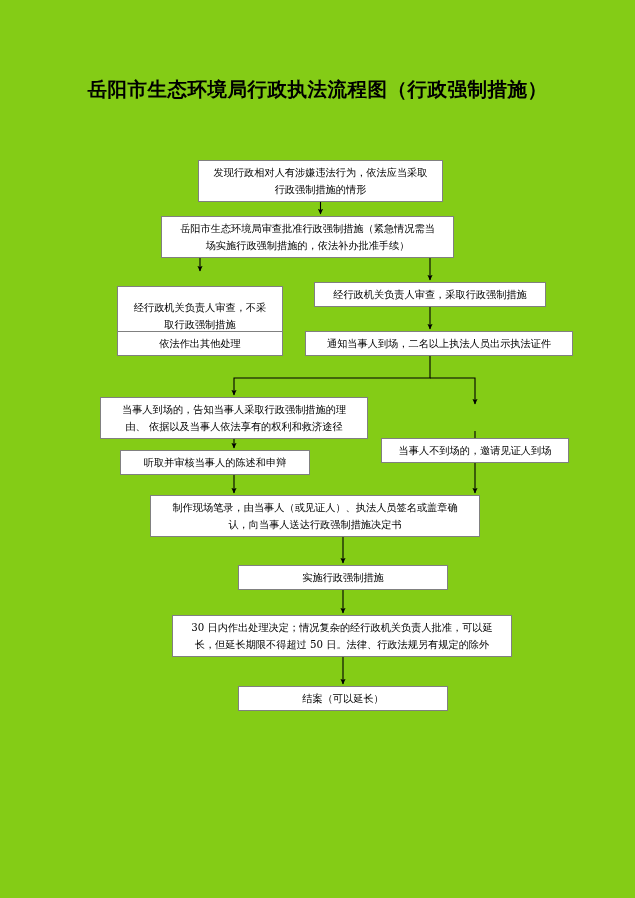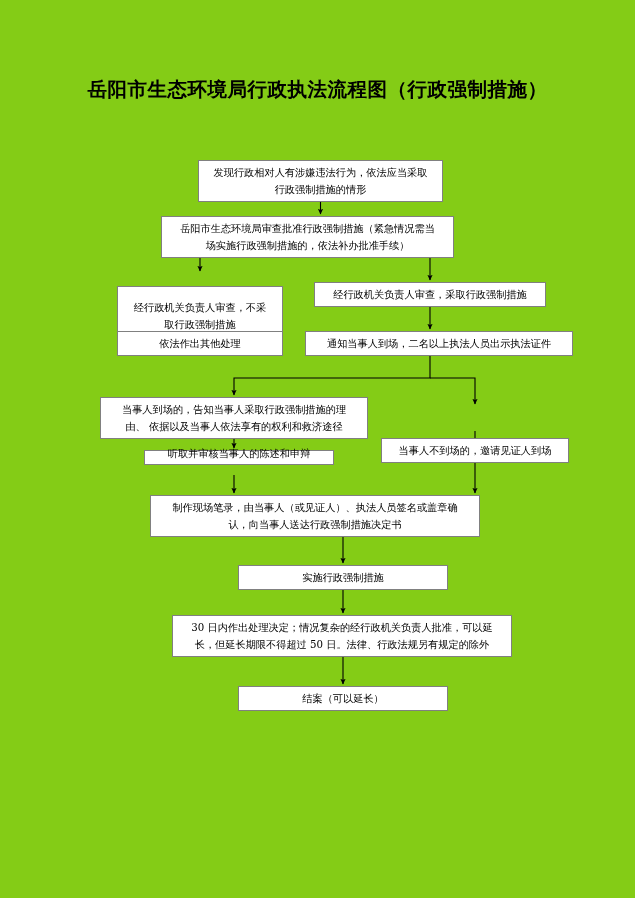--- a/index.html
+++ b/index.html
@@ -127,21 +127,21 @@
   </div>
 
   <div class="node" style="left:100px; top:397px; width:268px; height:42px;">
     <span>当事人到场的，告知当事人采取行政强制措施的理由、 依据以及当事人依法享有的权利和救济途径</span>
   </div>
 
   <div class="node" style="left:381px; top:406px; width:188px; height:25px;margin-top:32px;">
     <span>当事人不到场的，邀请见证人到场</span>
   </div>
 
-  <div class="node" style="left:144px; top:450px; width:190px; height:15px;align-items:flex-end;">
+  <div class="node" style="left:120px; top:450px; width:190px; height:25px;">
     <span>听取并审核当事人的陈述和申辩</span>
   </div>
 
   <div class="node" style="left:150px; top:495px; width:330px; height:42px;">
     <span>制作现场笔录，由当事人（或见证人）、执法人员签名或盖章确认，向当事人送达行政强制措施决定书</span>
   </div>
 
   <div class="node" style="left:238px; top:565px; width:210px; height:25px;">
     <span>实施行政强制措施</span>
   </div>

